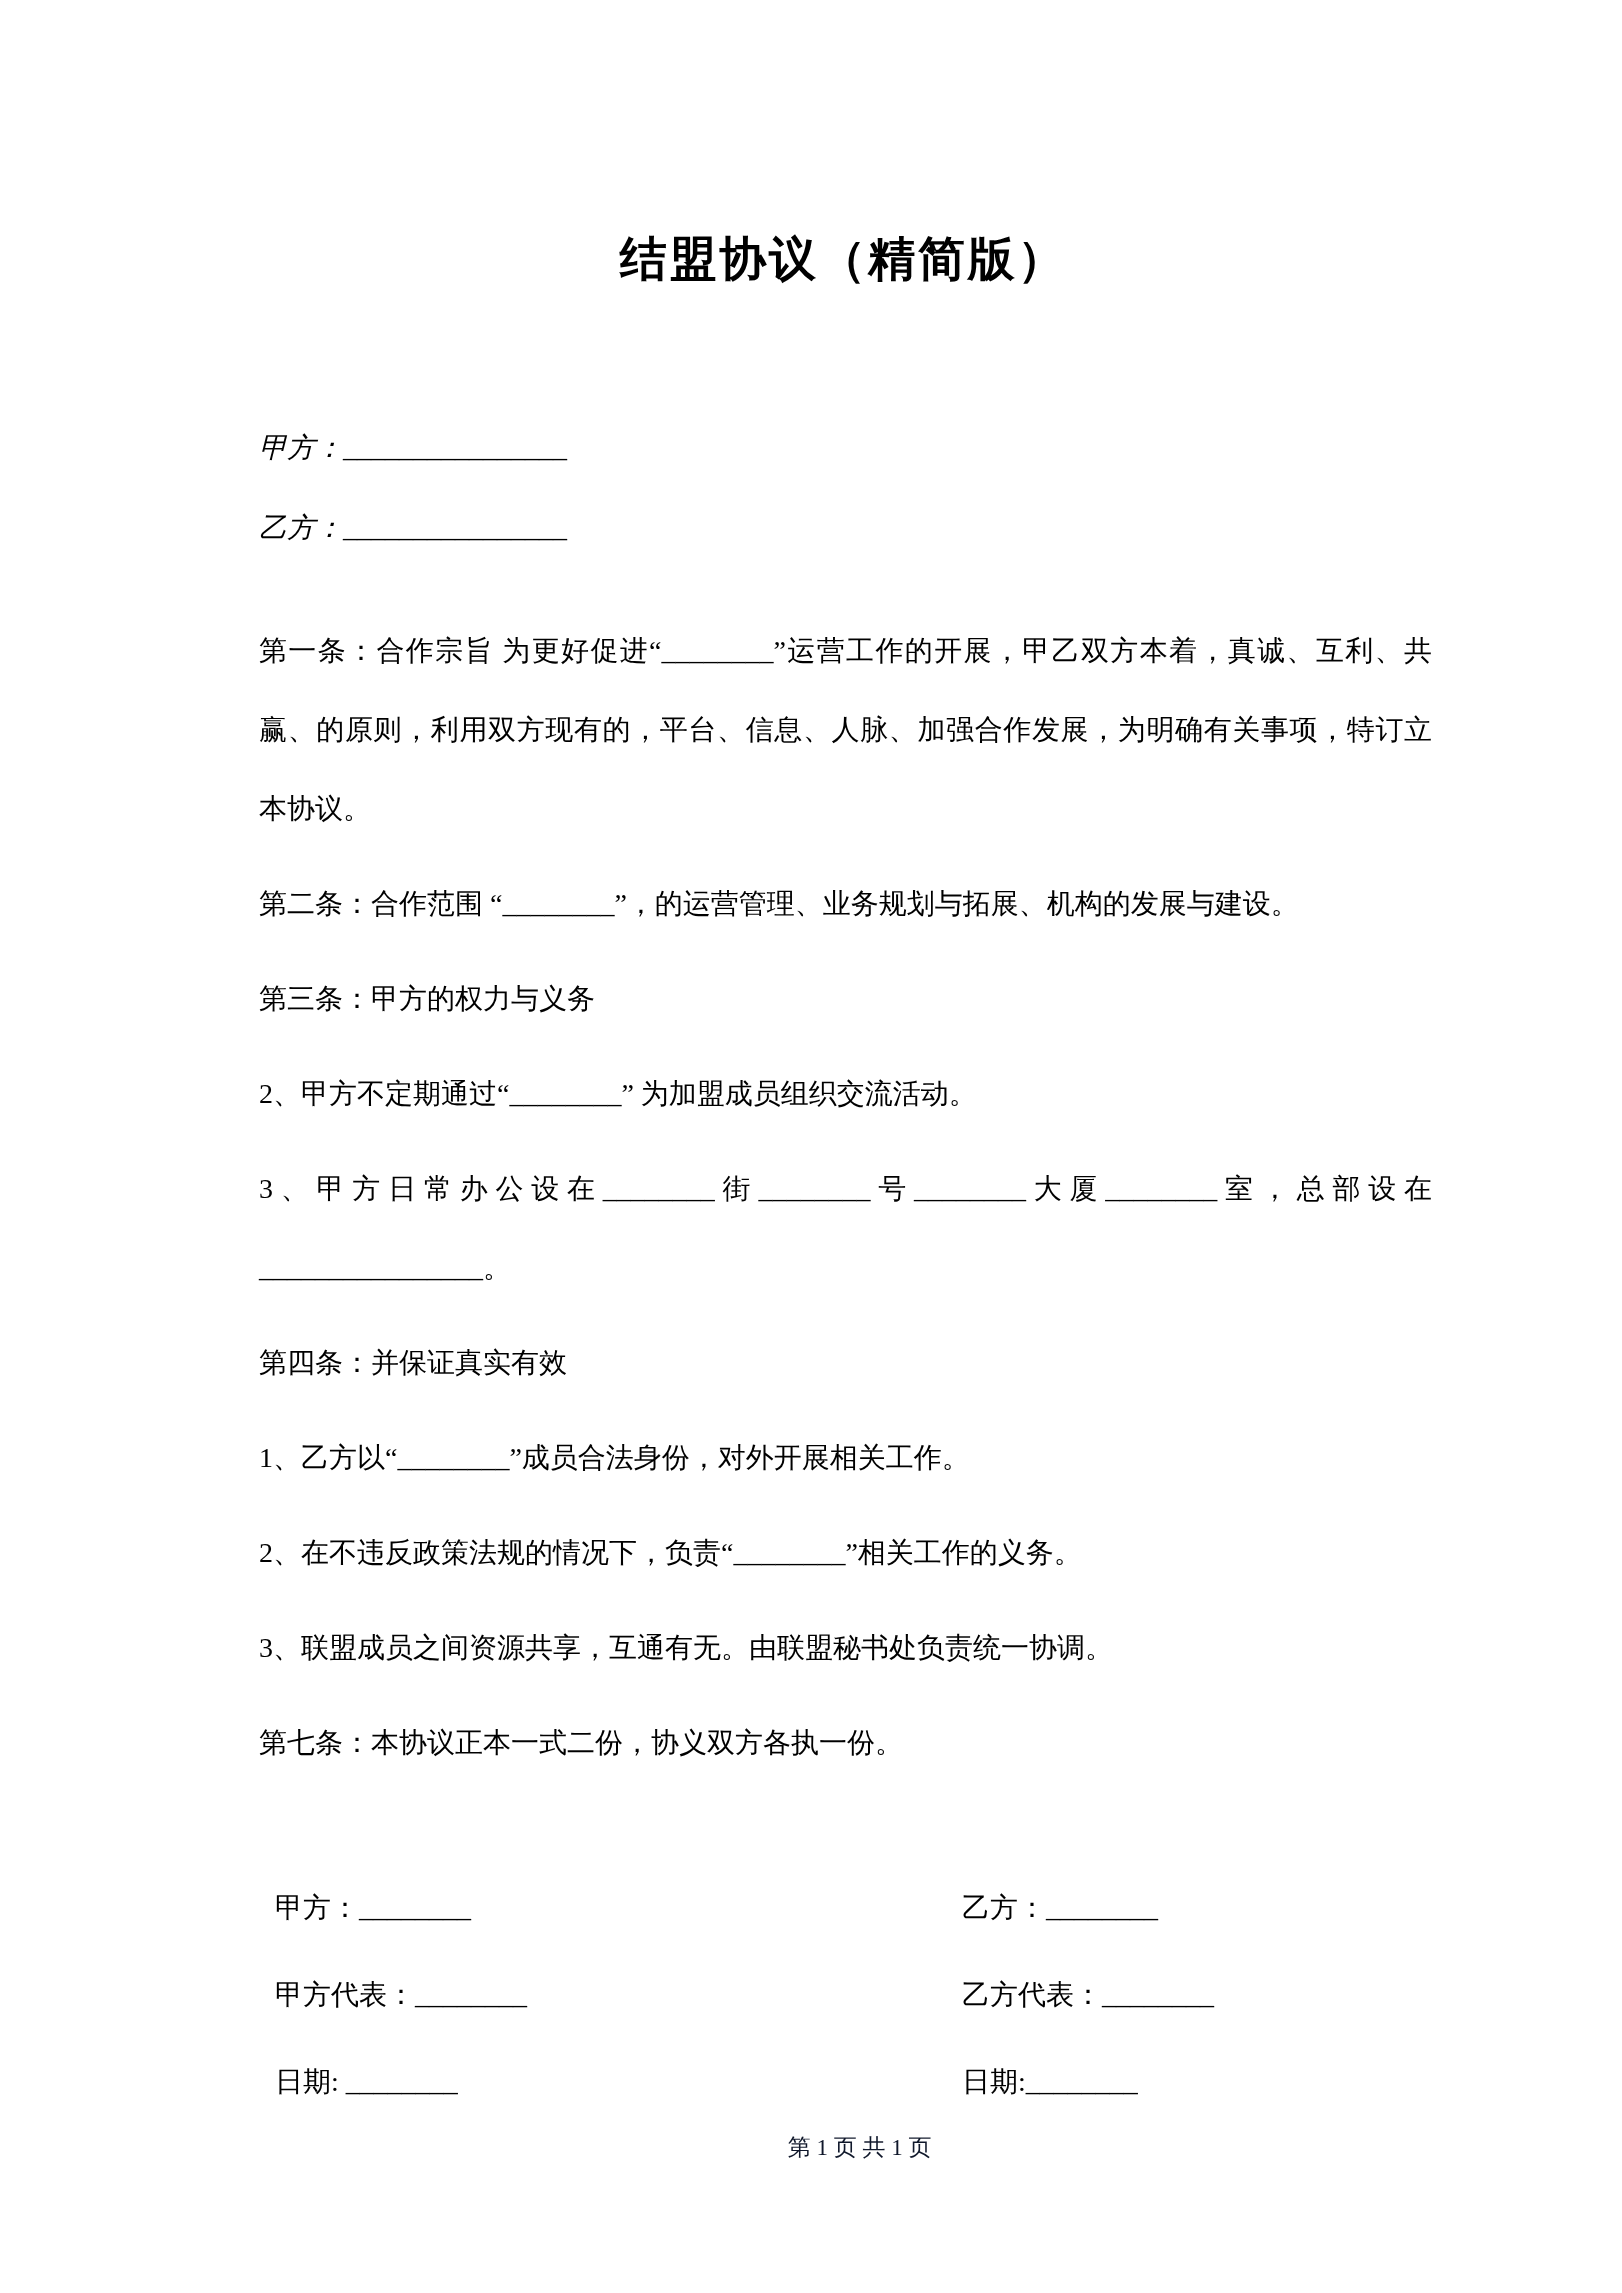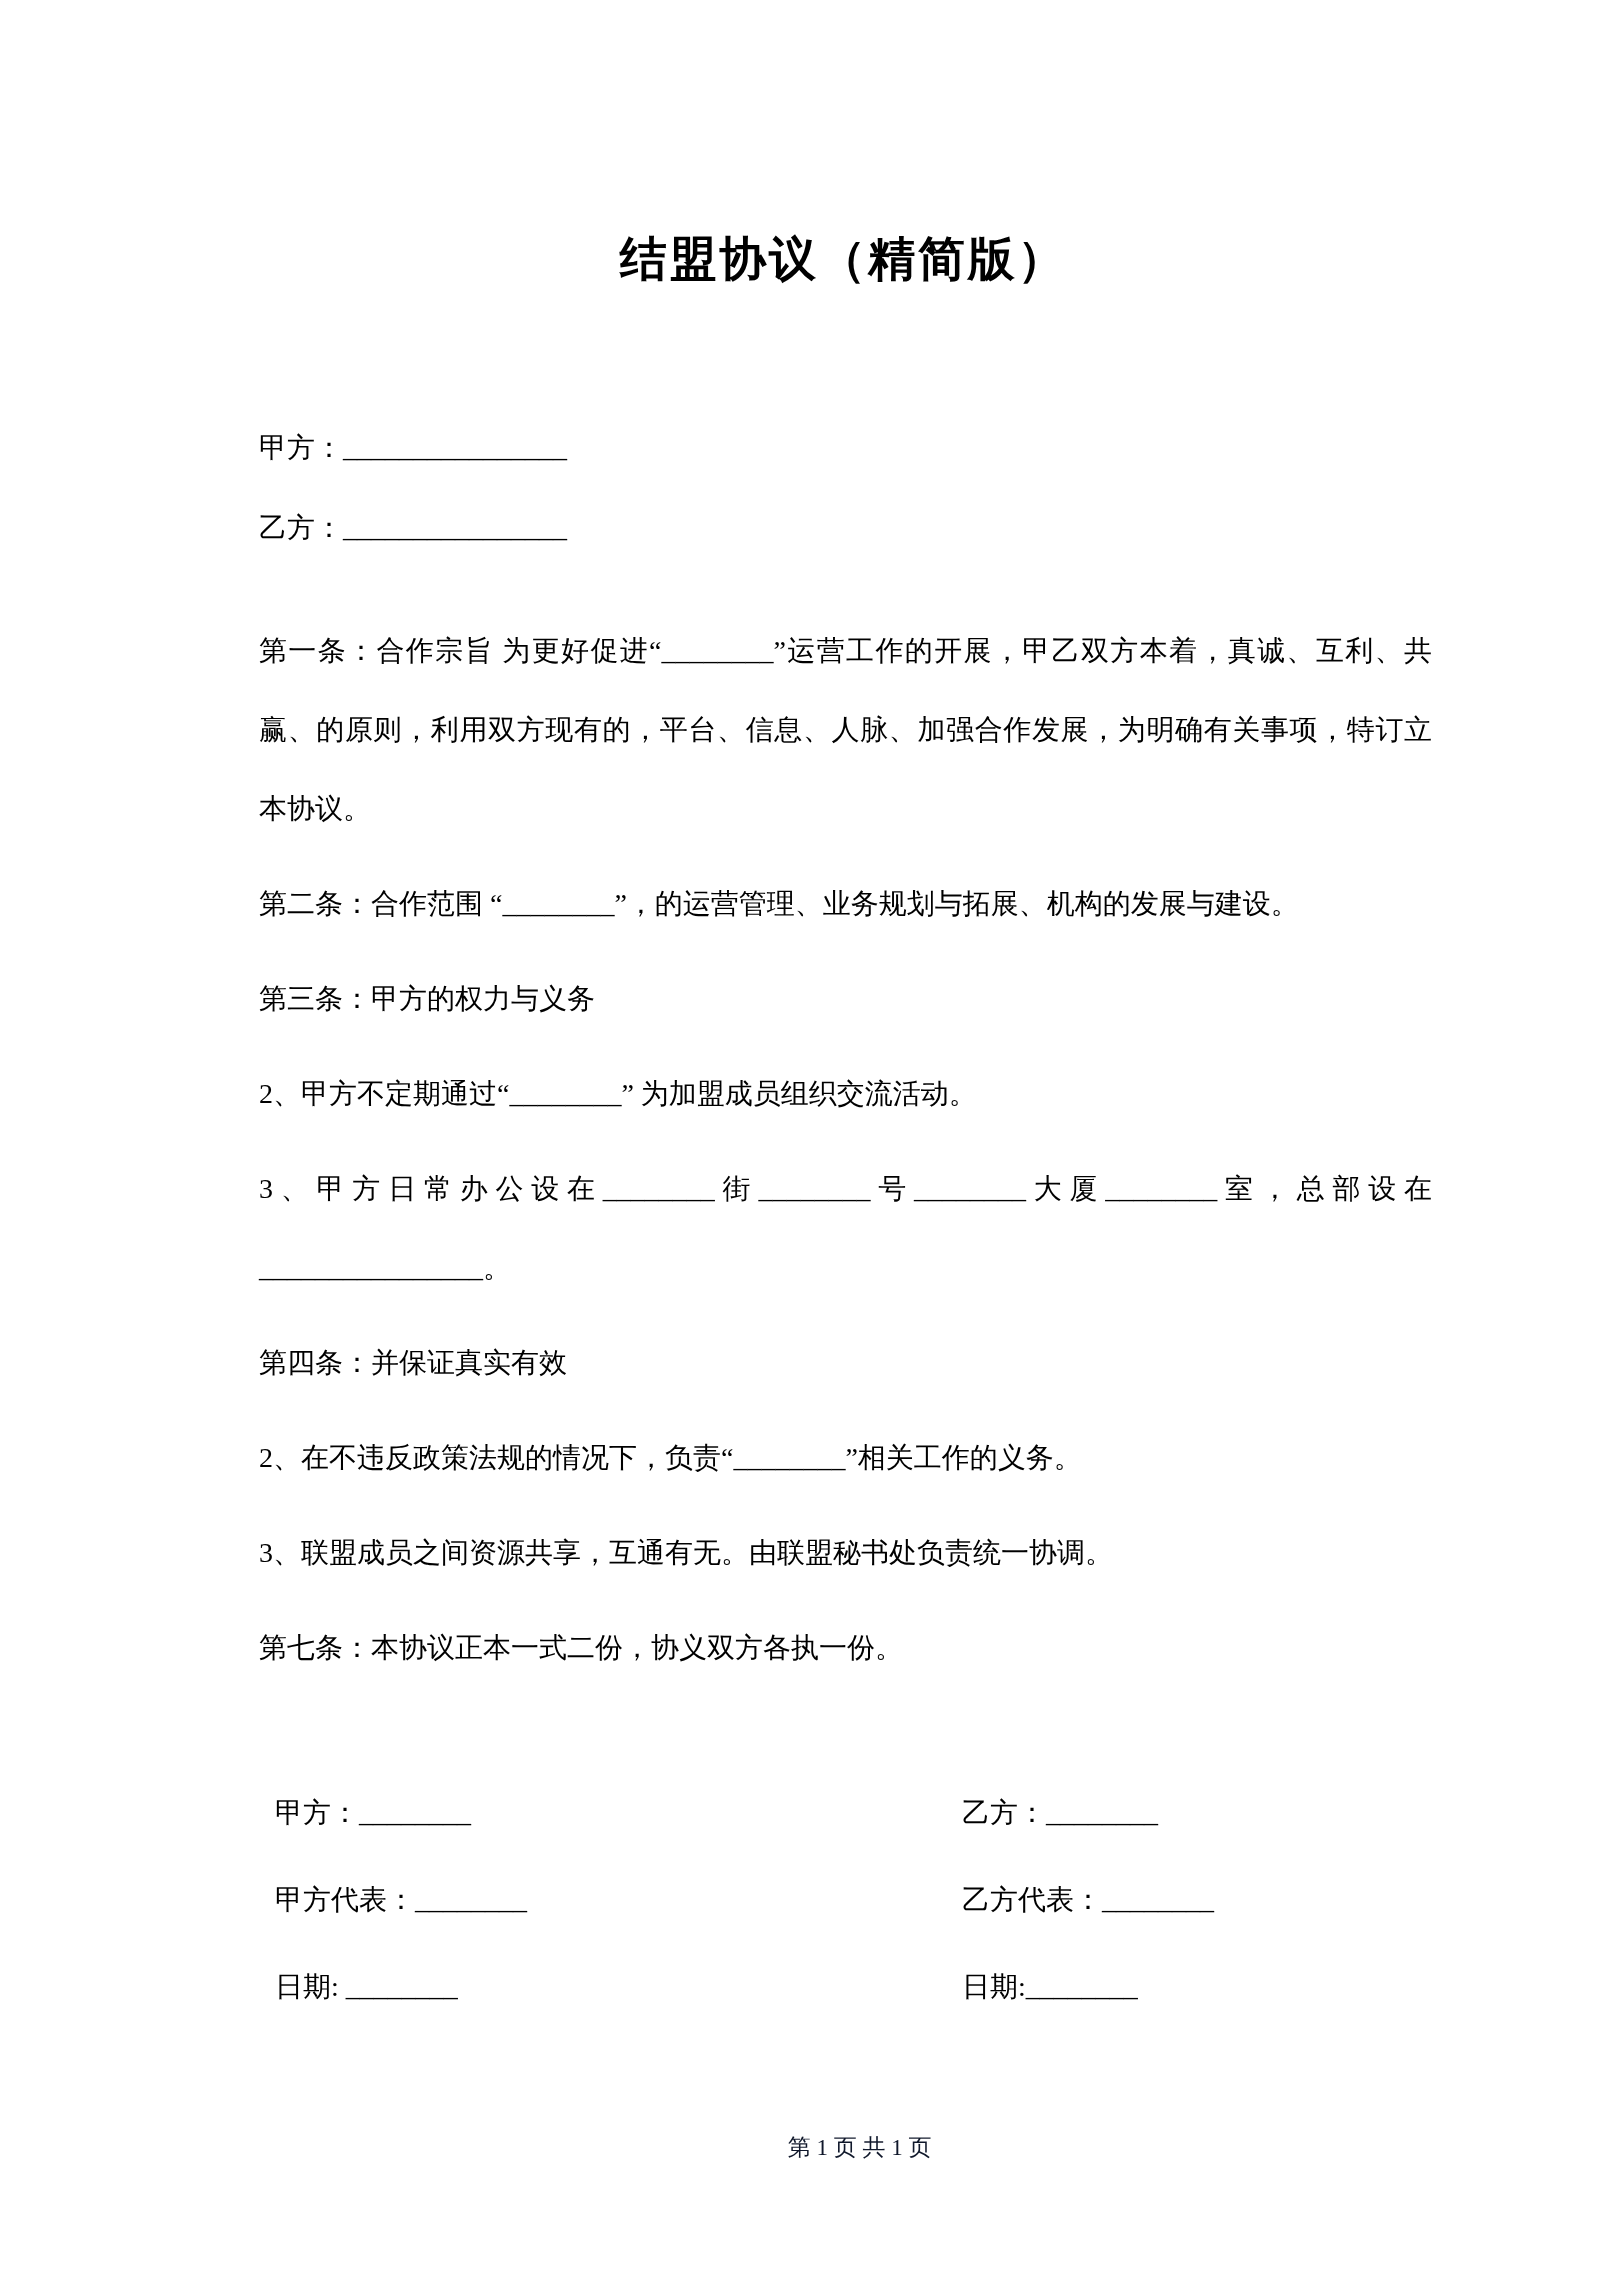--- a/index.html
+++ b/index.html
@@ -25,20 +25,21 @@
     padding-top: 182px;
     letter-spacing: 2.7px;
     line-height: 1.25;
   }
   .parties {
     margin-top: 127px;
     font-size: 28px;
   }
   .parties p {
     line-height: 64px;
+    font-style: italic;
   }
   .doc-body {
     margin-top: 51px;
     font-size: 28px;
   }
   .doc-body p {
     line-height: 79px;
     text-align: justify;
     text-justify: inter-ideograph;
   }
@@ -72,20 +73,21 @@
     <p>乙方：________________</p>
   </div>
 
   <div class="content doc-body">
     <p>第一条：合作宗旨  为更好促进“________”运营工作的开展，甲乙双方本着，真诚、互利、共赢、的原则，利用双方现有的，平台、信息、人脉、加强合作发展，为明确有关事项，特订立本协议。</p>
     <p>第二条：合作范围  “________”，的运营管理、业务规划与拓展、机构的发展与建设。</p>
     <p>第三条：甲方的权力与义务</p>
     <p>2、甲方不定期通过“________”  为加盟成员组织交流活动。</p>
     <p>3、甲方日常办公设在________街________号________大厦________室，总部设在________________。</p>
     <p>第四条：并保证真实有效</p>
+    <p>1、乙方以“________”成员合法身份，对外开展相关工作。</p>
     <p>2、在不违反政策法规的情况下，负责“________”相关工作的义务。</p>
     <p>3、联盟成员之间资源共享，互通有无。由联盟秘书处负责统一协调。</p>
     <p>第七条：本协议正本一式二份，协义双方各执一份。</p>
   </div>
 
   <div class="content signature">
     <div class="sig-col">
       <p>甲方：________</p>
       <p>甲方代表：________</p>
       <p>日期: ________</p>

